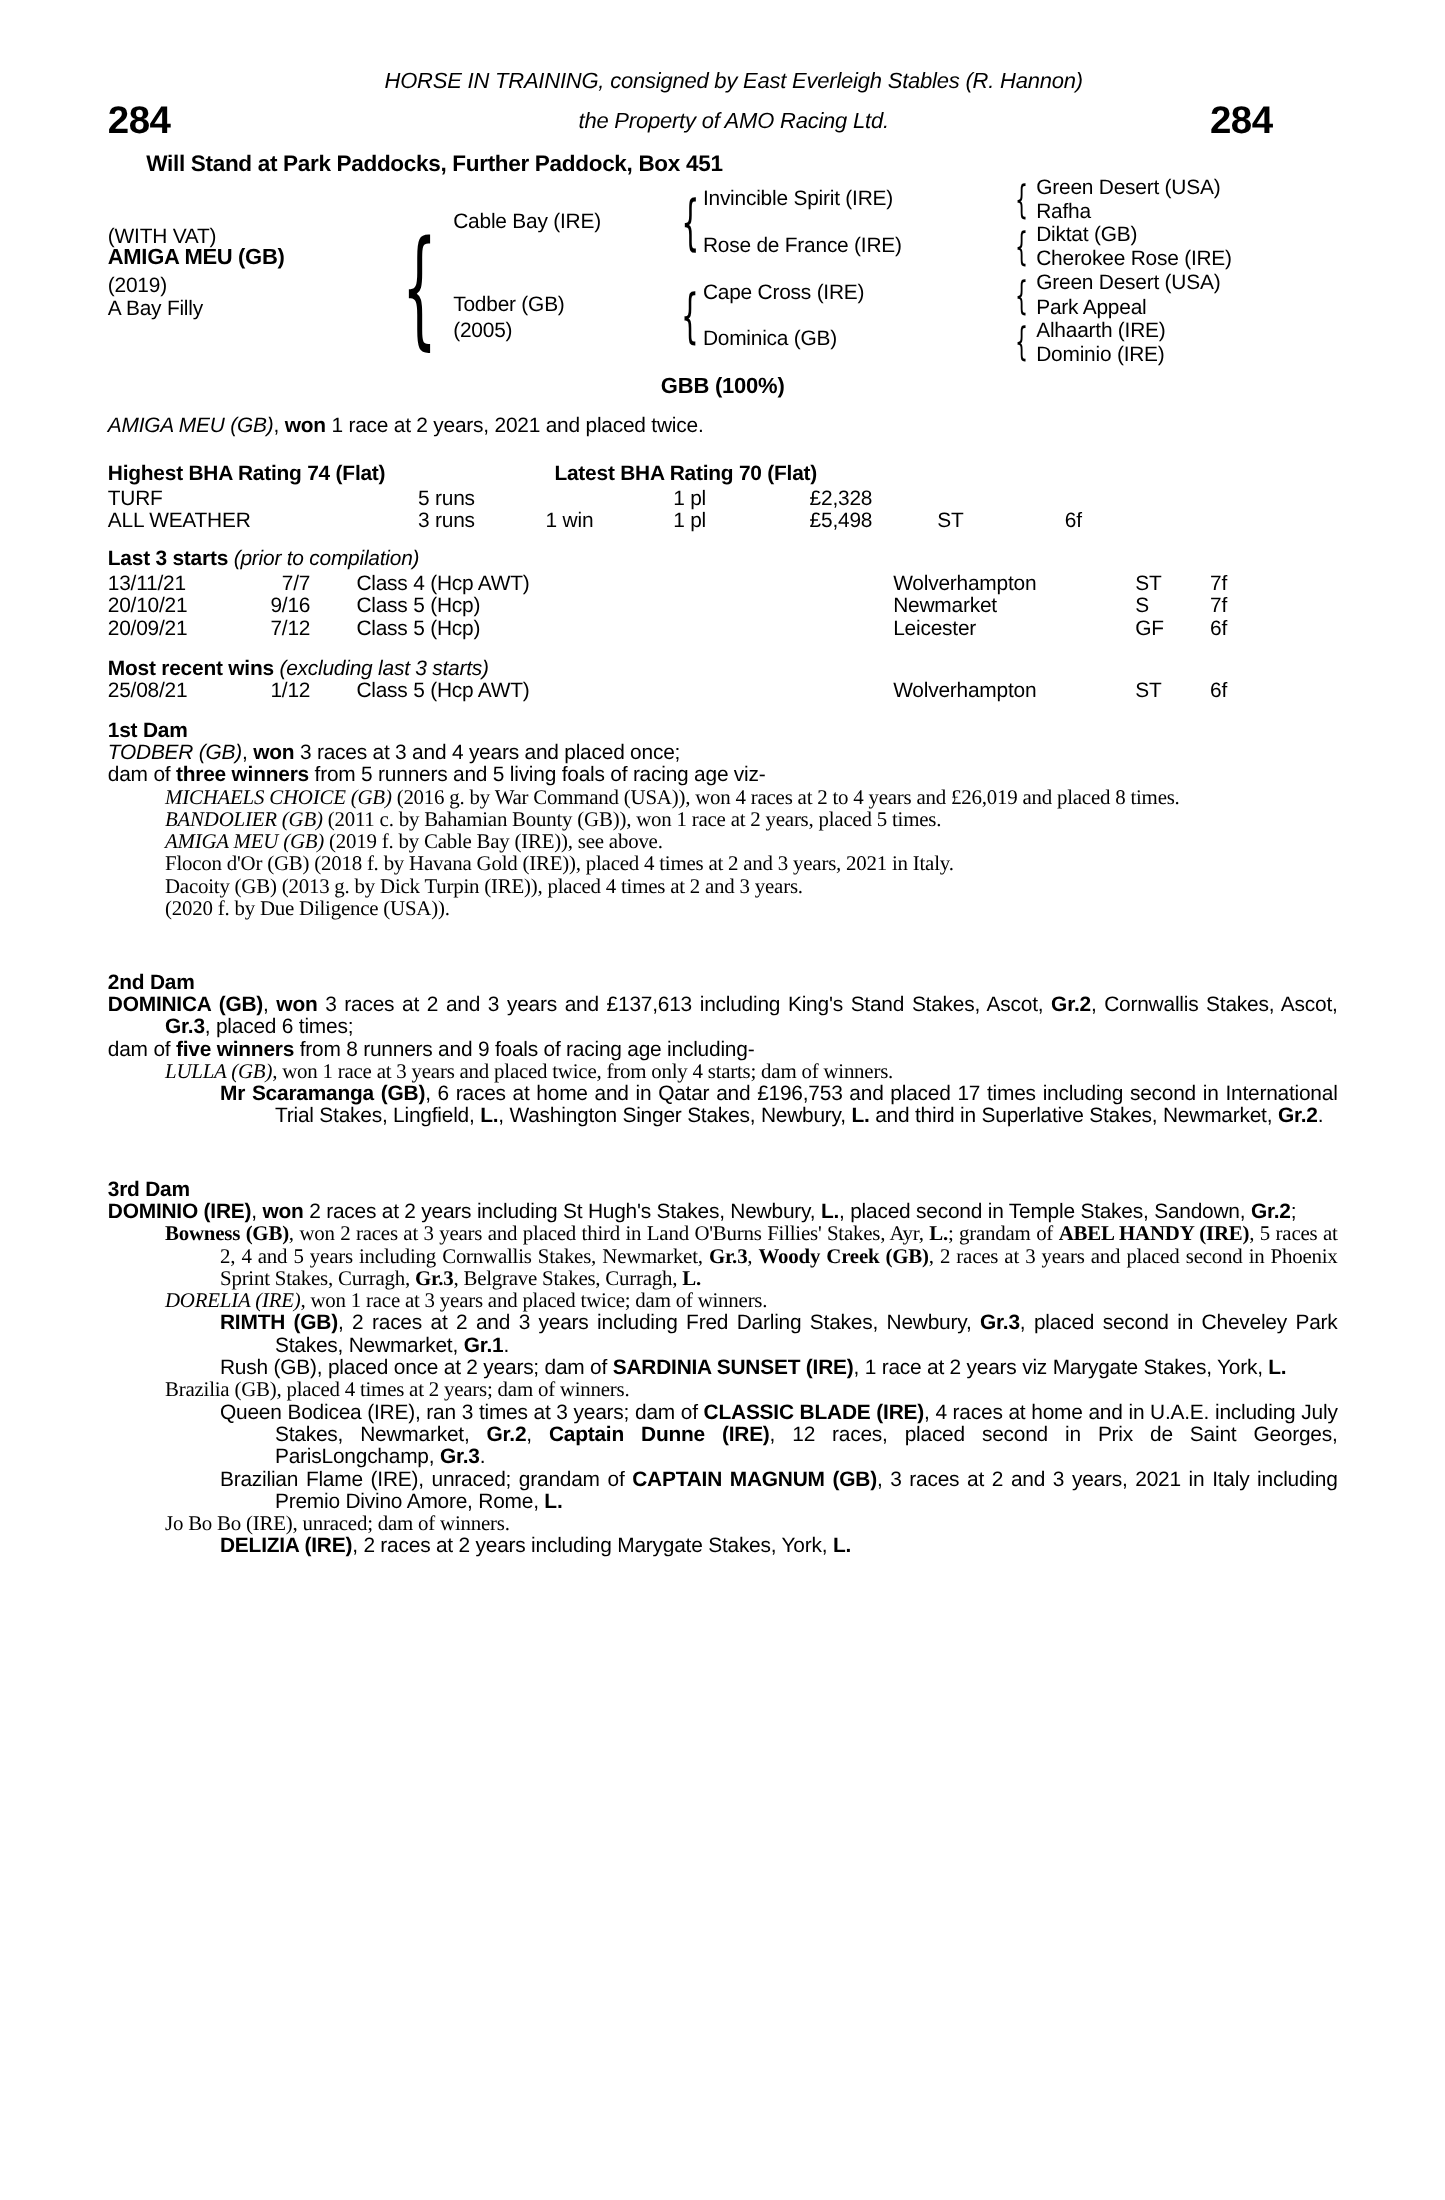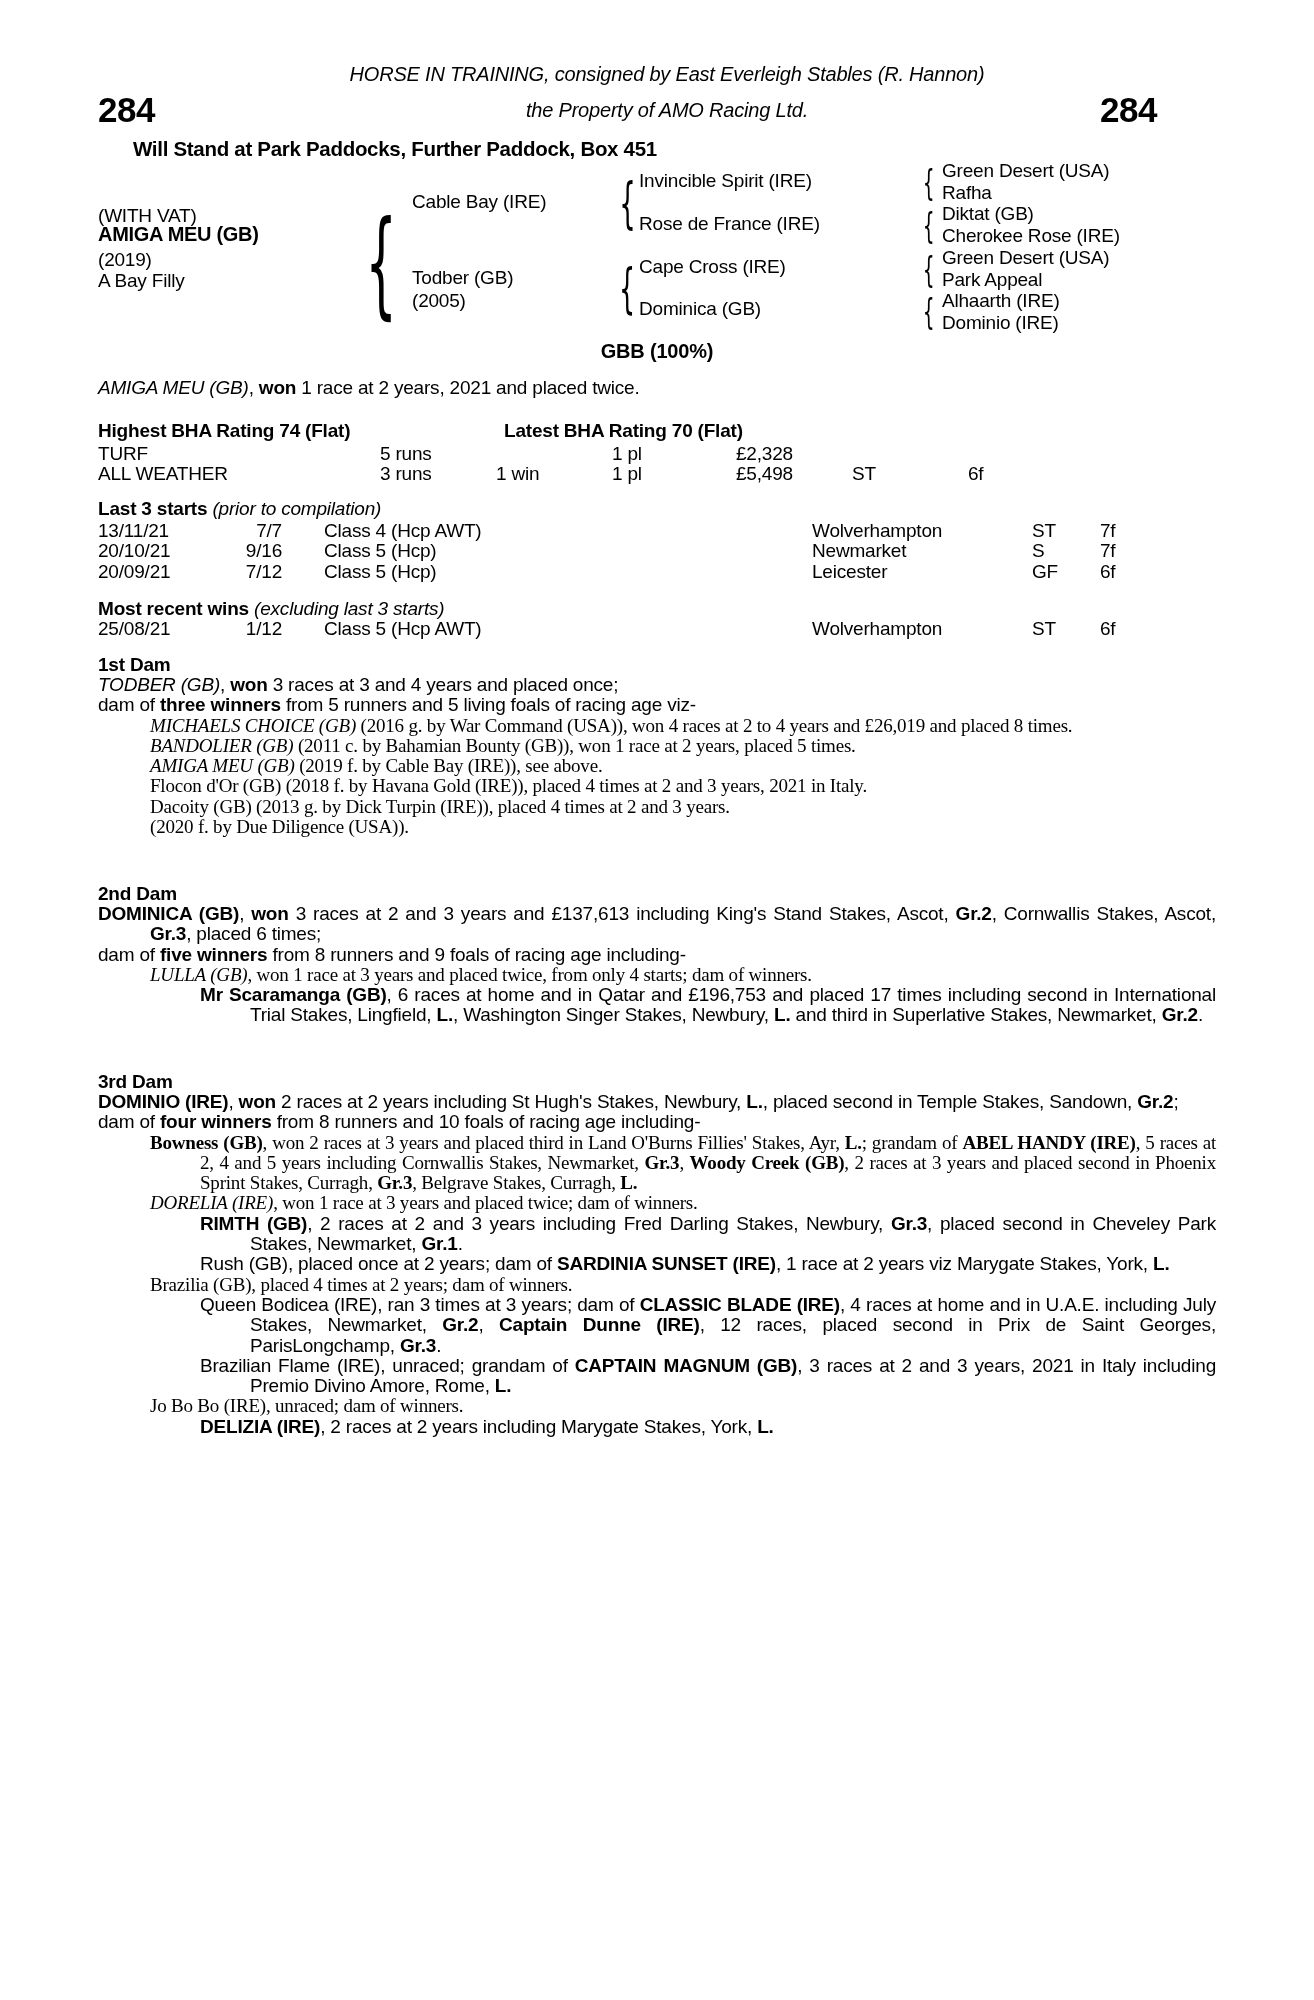--- a/index.html
+++ b/index.html
@@ -171,21 +171,20 @@
   <div class="dam-section" style="top:883px;" id="dam-2">
       <div class="dam-heading">2nd Dam</div>
       <div class="para ind0"><span class="b">DOMINICA (GB)</span><span>, </span><span class="b">won</span><span> 3 races at 2 and 3 years and £137,613 including King's Stand Stakes, Ascot, </span><span class="b">Gr.2</span><span>, Cornwallis Stakes, Ascot, </span><span class="b">Gr.3</span><span>, placed 6 times;</span></div>
       <div class="para ind0"><span>dam of </span><span class="b">five winners</span><span> from 8 runners and 9 foals of racing age including-</span></div>
       <div class="para ind1"><span class="i">LULLA (GB)</span><span>, won 1 race at 3 years and placed twice, from only 4 starts; dam of winners.</span></div>
       <div class="para ind2"><span class="b">Mr Scaramanga (GB)</span><span>, 6 races at home and in Qatar and £196,753 and placed 17 times including second in International Trial Stakes, Lingfield, </span><span class="b">L.</span><span>, Washington Singer Stakes, Newbury, </span><span class="b">L.</span><span> and third in Superlative Stakes, Newmarket, </span><span class="b">Gr.2</span><span>.</span></div>
     </div>
   <div class="dam-section" style="top:1071px;" id="dam-3">
       <div class="dam-heading">3rd Dam</div>
       <div class="para ind0"><span class="b">DOMINIO (IRE)</span><span>, </span><span class="b">won</span><span> 2 races at 2 years including St Hugh's Stakes, Newbury, </span><span class="b">L.</span><span>, placed second in Temple Stakes, Sandown, </span><span class="b">Gr.2</span><span>;</span></div>
-      <div class="para ind0"><span>dam of </span><span class="b">four winners</span><span> from 8 runners and 10 foals of racing age including-</span></div>
       <div class="para ind1"><span class="b">Bowness (GB)</span><span>, won 2 races at 3 years and placed third in Land O'Burns Fillies' Stakes, Ayr, </span><span class="b">L.</span><span>; grandam of </span><span class="b">ABEL HANDY (IRE)</span><span>, 5 races at 2, 4 and 5 years including Cornwallis Stakes, Newmarket, </span><span class="b">Gr.3</span><span>, </span><span class="b">Woody Creek (GB)</span><span>, 2 races at 3 years and placed second in Phoenix Sprint Stakes, Curragh, </span><span class="b">Gr.3</span><span>, Belgrave Stakes, Curragh, </span><span class="b">L.</span></div>
       <div class="para ind1"><span class="i">DORELIA (IRE)</span><span>, won 1 race at 3 years and placed twice; dam of winners.</span></div>
       <div class="para ind2"><span class="b">RIMTH (GB)</span><span>, 2 races at 2 and 3 years including Fred Darling Stakes, Newbury, </span><span class="b">Gr.3</span><span>, placed second in Cheveley Park Stakes, Newmarket, </span><span class="b">Gr.1</span><span>.</span></div>
       <div class="para ind2"><span>Rush (GB), placed once at 2 years; dam of </span><span class="b">SARDINIA SUNSET (IRE)</span><span>, 1 race at 2 years viz Marygate Stakes, York, </span><span class="b">L.</span></div>
       <div class="para ind1"><span>Brazilia (GB), placed 4 times at 2 years; dam of winners.</span></div>
       <div class="para ind2"><span>Queen Bodicea (IRE), ran 3 times at 3 years; dam of </span><span class="b">CLASSIC BLADE (IRE)</span><span>, 4 races at home and in U.A.E. including July Stakes, Newmarket, </span><span class="b">Gr.2</span><span>, </span><span class="b">Captain Dunne (IRE)</span><span>, 12 races, placed second in Prix de Saint Georges, ParisLongchamp, </span><span class="b">Gr.3</span><span>.</span></div>
       <div class="para ind2"><span>Brazilian Flame (IRE), unraced; grandam of </span><span class="b">CAPTAIN MAGNUM (GB)</span><span>, 3 races at 2 and 3 years, 2021 in Italy including Premio Divino Amore, Rome, </span><span class="b">L.</span></div>
       <div class="para ind1"><span>Jo Bo Bo (IRE), unraced; dam of winners.</span></div>
       <div class="para ind2"><span class="b">DELIZIA (IRE)</span><span>, 2 races at 2 years including Marygate Stakes, York, </span><span class="b">L.</span></div>
     </div>

